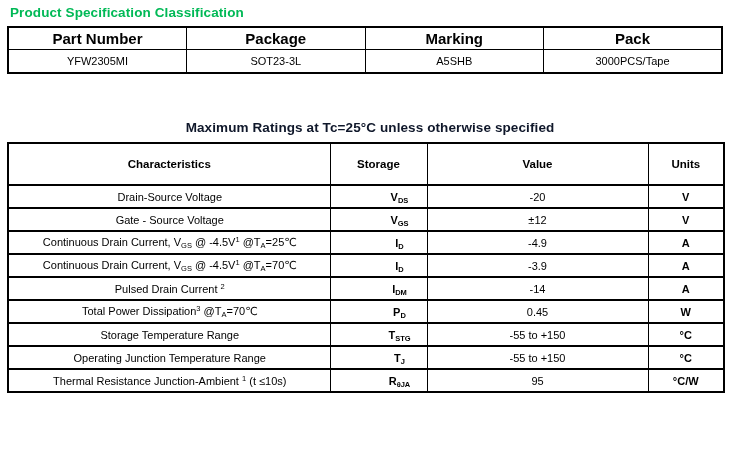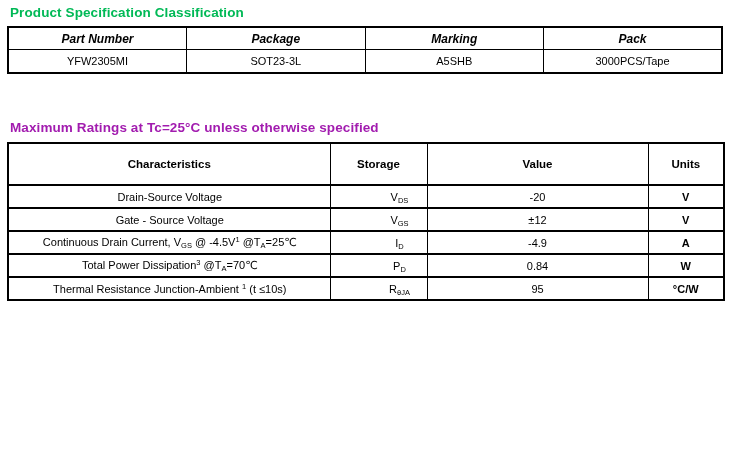--- a/index.html
+++ b/index.html
@@ -34,21 +34,21 @@
 
   
   #spec-table { border: 2px solid #000; }
   #spec-table th, #spec-table td {
     border: 1px solid #000;
     text-align: center;
     height: 21px;
     padding: 0 2px;
   }
   #spec-table td { height: 22px; font-weight: normal; }
-  #spec-table th { font-size: 12px; font-style: italic; }
+  #spec-table th { font-size: 15px; }
 
   
   #ratings-table { border: 2px solid #000; }
   #ratings-table th {
     border: 1px solid #000;
     border-bottom: 2px solid #000;
     height: 40px;
     text-align: center;
     font-size: 11.5px;
     padding: 0 6px;
@@ -59,21 +59,21 @@
     border-bottom: 2px solid #000;
     height: 21px;
     padding: 0 2px;
     text-align: center;
   }
   #ratings-table td.char-cell {
     text-align: center;
     padding-left: 3px;
     font-weight: normal;
   }
-  #ratings-table td.symbol-cell { font-weight: normal; padding-left: 44px; }
+  #ratings-table td.symbol-cell { font-weight: bold; padding-left: 44px; }
   #ratings-table td.value-cell  { font-weight: normal; }
   #ratings-table td.units-cell  { font-weight: bold; }
 
   col.c-characteristics { width: 322px; }
   col.c-symbols { width: 97px; }
   col.c-value { width: 221px; }
   col.c-units { width: 76px; }
 
   sub, sup {
     font-size: 7.5px;
@@ -103,21 +103,21 @@
             <td>YFW2305MI</td>
             <td>SOT23-3L</td>
             <td>A5SHB</td>
             <td>3000PCS/Tape</td>
           </tr>
         </tbody>
     </table>
   </section>
 
   <section>
-    <h2 id="title2" class="green-title" style="color: #a21caf;">Maximum Ratings at Tc=25°C unless otherwise specified</h2>
+    <h2 id="title2" class="green-title" style="color: #0f172a; text-align: center;">Maximum Ratings at Tc=25°C unless otherwise specified</h2>
     <table id="ratings-table">
       <colgroup>
         <col class="c-characteristics">
         <col class="c-symbols">
         <col class="c-value">
         <col class="c-units">
       </colgroup>
       <thead>
         <tr id="ratings-head-row">
             <th>Characteristics</th>
@@ -139,24 +139,48 @@
             <td class="value-cell">±12</td>
             <td class="units-cell">V</td>
           </tr>
           <tr>
             <td class="char-cell">Continuous Drain Current, V<sub>GS</sub> @ -4.5V<sup>1</sup>  @T<sub>A</sub>=25℃</td>
             <td class="symbol-cell">I<sub>D</sub></td>
             <td class="value-cell">-4.9</td>
             <td class="units-cell">A</td>
           </tr>
           <tr>
+            <td class="char-cell">Continuous Drain Current, V<sub>GS</sub> @ -4.5V<sup>1</sup> @T<sub>A</sub>=70℃</td>
+            <td class="symbol-cell">I<sub>D</sub></td>
+            <td class="value-cell">-3.9</td>
+            <td class="units-cell">A</td>
+          </tr>
+          <tr>
+            <td class="char-cell">Pulsed Drain Current <sup>2</sup></td>
+            <td class="symbol-cell">I<sub>DM</sub></td>
+            <td class="value-cell">-14</td>
+            <td class="units-cell">A</td>
+          </tr>
+          <tr>
             <td class="char-cell">Total Power Dissipation<sup>3</sup> @T<sub>A</sub>=70℃</td>
             <td class="symbol-cell">P<sub>D</sub></td>
-            <td class="value-cell">0.84</td>
+            <td class="value-cell">0.45</td>
             <td class="units-cell">W</td>
+          </tr>
+          <tr>
+            <td class="char-cell">Storage Temperature Range</td>
+            <td class="symbol-cell">T<sub>STG</sub></td>
+            <td class="value-cell">-55 to +150</td>
+            <td class="units-cell">°C</td>
+          </tr>
+          <tr>
+            <td class="char-cell">Operating Junction Temperature Range</td>
+            <td class="symbol-cell">T<sub>J</sub></td>
+            <td class="value-cell">-55 to +150</td>
+            <td class="units-cell">°C</td>
           </tr>
           <tr>
             <td class="char-cell">Thermal Resistance Junction-Ambient <sup>1</sup> (t ≤10s)</td>
             <td class="symbol-cell">R<sub>θJA</sub></td>
             <td class="value-cell">95</td>
             <td class="units-cell">°C/W</td>
           </tr>
         </tbody>
     </table>
   </section>

